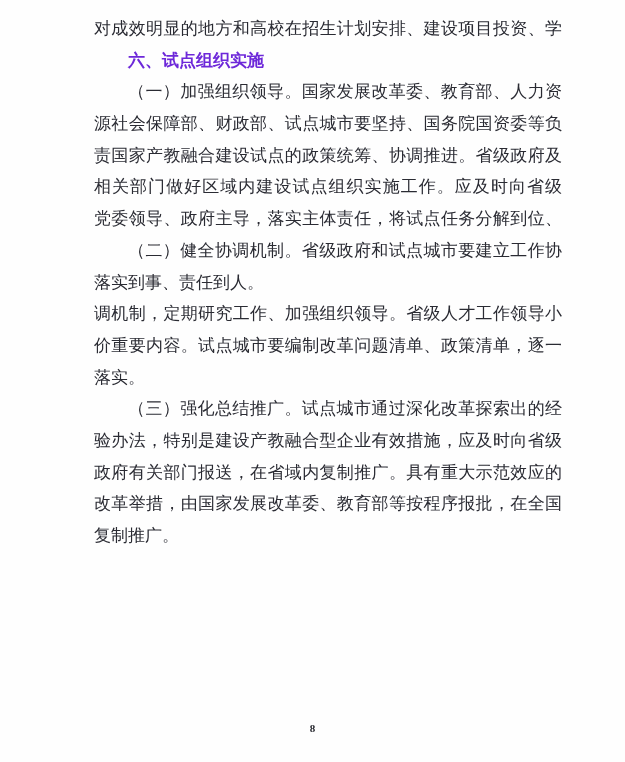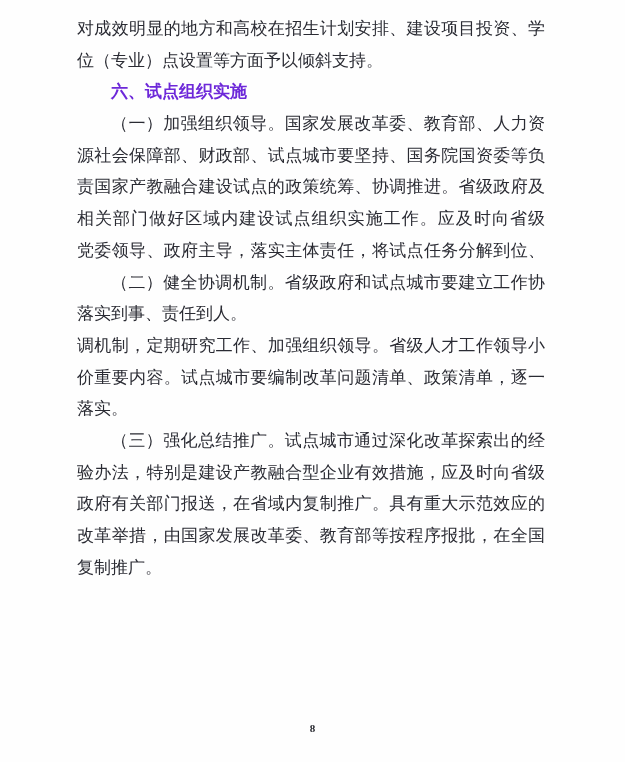--- a/index.html
+++ b/index.html
@@ -10,21 +10,21 @@
   .page {
     position: relative;
     width: 625px;
     height: 762px;
     background: #fefefe;
     overflow: hidden;
     font-family: "Liberation Serif", "DejaVu Serif", serif;
   }
   .text-block {
     position: absolute;
-    left: 77px;
+    left: 94px;
     top: 13px;
     width: 468px;
     color: #2a2b33;
     font-size: 17px;
   }
   .line {
     line-height: 31.7px;
     height: 31.7px;
     text-align: left;
     overflow: visible;
@@ -54,21 +54,20 @@
     color: #23242b;
     font-family: "Liberation Serif", "DejaVu Serif", serif;
   }
 </style>
 </head>
 <body>
 
 <div class="page">
   <div class="text-block">
       <div class="line body fill">对成效明显的地方和高校在招生计划安排、建设项目投资、学</div>
-      <div class="line body">位（专业）点设置等方面予以倾斜支持。</div>
       <div class="line heading indent">六、试点组织实施</div>
       <div class="line body indent fill">（一）加强组织领导。国家发展改革委、教育部、人力资</div>
       <div class="line body fill">源社会保障部、财政部、试点城市要坚持、国务院国资委等负</div>
       <div class="line body fill">责国家产教融合建设试点的政策统筹、协调推进。省级政府及</div>
       <div class="line body fill">相关部门做好区域内建设试点组织实施工作。应及时向省级</div>
       <div class="line body fill">党委领导、政府主导，落实主体责任，将试点任务分解到位、</div>
       <div class="line body indent fill">（二）健全协调机制。省级政府和试点城市要建立工作协</div>
       <div class="line body">落实到事、责任到人。</div>
       <div class="line body fill">调机制，定期研究工作、加强组织领导。省级人才工作领导小</div>
       <div class="line body fill">价重要内容。试点城市要编制改革问题清单、政策清单，逐一</div>

